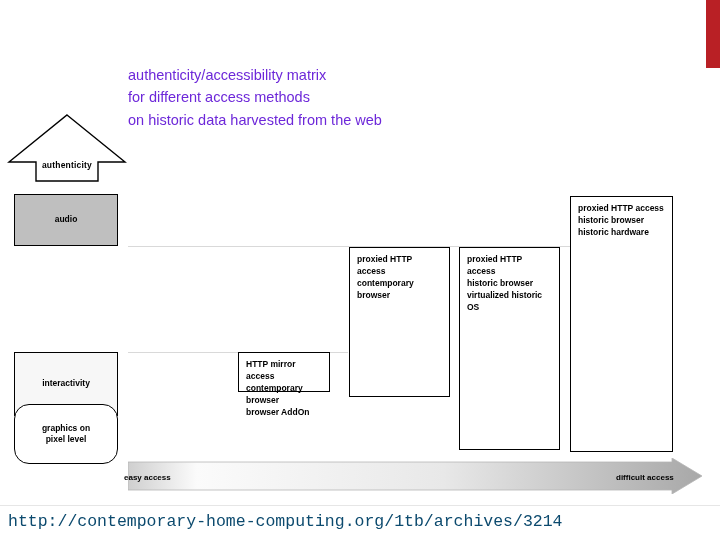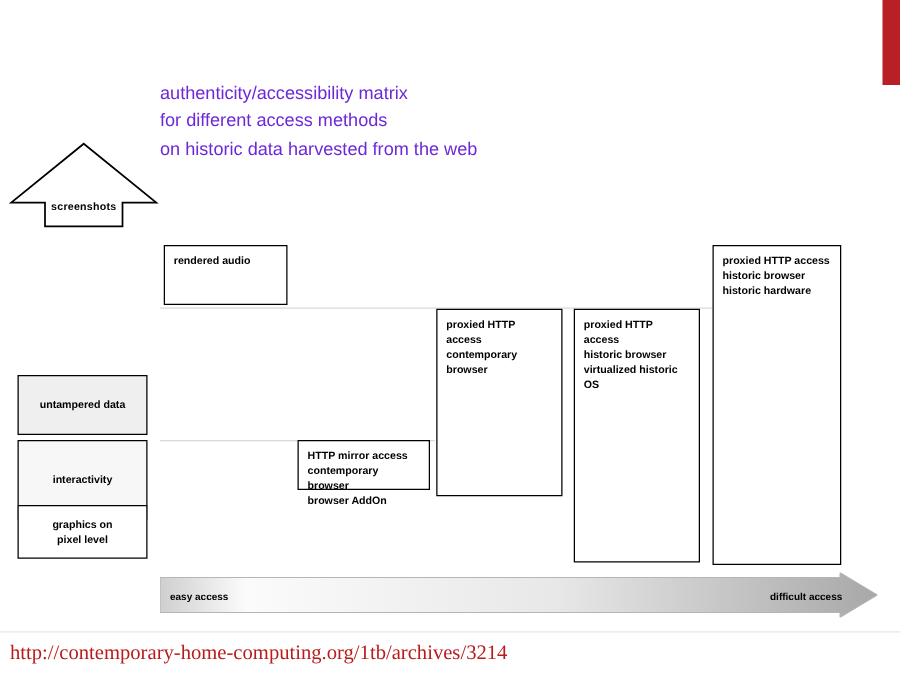--- a/index.html
+++ b/index.html
@@ -101,42 +101,42 @@
   .grad-arrow {
     position: absolute;
     left: 128px;
     top: 458px;
     width: 574px;
     height: 36px;
   }
   .grad-arrow svg { display: block; }
   .grad-label-left {
     position: absolute;
-    left: 136px;
+    left: 124px;
     top: 473px;
     font-size: 8px;
     font-weight: bold;
     color: #000;
   }
   .grad-label-right {
     position: absolute;
     left: 616px;
     top: 473px;
     font-size: 8px;
     font-weight: bold;
     color: #000;
   }
   
   .caption {
     position: absolute;
     left: 8px;
     top: 512px;
-    font-family: Liberation Serif, serif;
+    font-family: Liberation Mono, monospace;
     font-size: 16.5px;
-    color: #b91c1c;
+    color: #0c4a6e;
   }
   .sep-line {
     position: absolute;
     left: 0;
     top: 505px;
     width: 720px;
     height: 1px;
     background: #e6e6e6;
   }
 </style>
@@ -149,34 +149,33 @@
 
   <div class="title">authenticity/accessibility matrix
 for different access methods
 on historic data harvested from the web</div>
 
   <div class="arrow-up">
     <svg width="122" height="72" viewBox="0 0 122 72">
       <polygon points="61,3 119,50 92,50 92,69 30,69 30,50 3,50" fill="#ffffff" stroke="#000000" stroke-width="1.4"></polygon>
     </svg>
   </div>
-  <div class="arrow-label">screenshots</div>
+  <div class="arrow-label">authenticity</div>
 
   <div class="guide" style="left:128px; top:246px; width:445px;"></div>
   <div class="guide" style="left:128px; top:352px; width:220px;"></div>
 
-  <div class="lbox" style="top:300px; height:48px; background:#efefef;">untampered data</div>
+  <div class="lbox" style="top:194px; height:52px; background:#bfbfbf;">audio</div>
   <div class="lbox" style="top:352px; height:64px; background:#f7f7f7;">interactivity</div>
-  <div class="lbox" style="top:404px; height:43px; background:#ffffff;">graphics on
+  <div class="lbox" style="top:404px; height:60px; background:#ffffff;border-radius:15px;">graphics on
 pixel level</div>
 
-  <div class="rbox" style="left:131px; top:196px; width:99px; height:48px;">rendered audio</div>
-
-
-  <div class="rbox" style="left:238px; top:352px; width:106px; height:40px;">HTTP mirror access
+
+
+  <div class="rbox" style="left:238px; top:352px; width:92px; height:40px;">HTTP mirror access
 contemporary browser
 browser AddOn</div>
 
   <div class="rbox" style="left:349px; top:247px; width:101px; height:150px;">proxied HTTP access
 contemporary browser</div>
 
   <div class="rbox" style="left:459px; top:247px; width:101px; height:203px;">proxied HTTP access
 historic browser
 virtualized historic OS</div>
 

